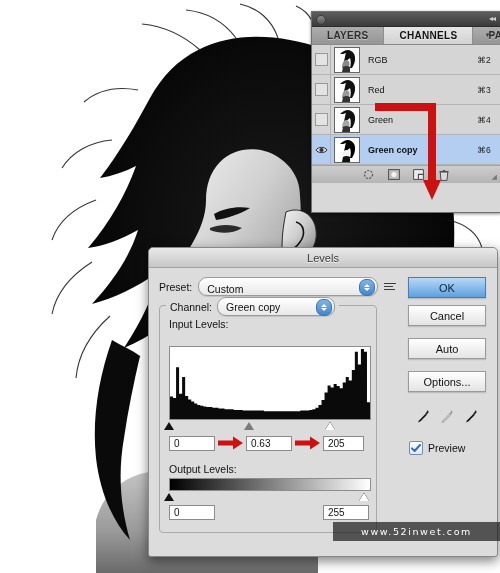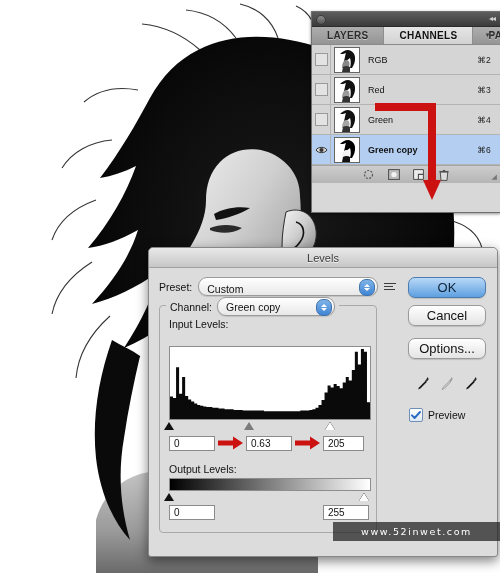--- a/index.html
+++ b/index.html
@@ -289,25 +289,25 @@
 
   
   .btn-col {
     position: absolute;
     right: 10px; top: 9px;
     width: 80px;
     display:flex; flex-direction:column; align-items:center; gap:7px;
   }
   .btn {
     width: 76px; height: 19px;
-    border-radius: 7px;
+    border-radius: 0;
     border: 1px solid #9a9a9a;
     background: linear-gradient(#ffffff, #e4e4e4);
     display:flex;align-items:center;justify-content:center;
-    font-size: 13px;
+    font-size: 11px;
     color:#111;
     box-shadow: 0 1px 1px rgba(0,0,0,.14);
   }
   .btn.primary {
     background: linear-gradient(#b9d8f7, #5ea0e0);
     border: 1px solid #4a7cb0;
     color: #0c2338;
     font-weight: normal;
   }
   .droppers {
@@ -649,20 +649,21 @@
       </div>
       <div class="out-inputs">
         <span class="numfield" id="out-black">0</span>
         <span class="numfield" id="out-white">255</span>
       </div>
     </div>
 
     <div class="btn-col">
       <div class="btn primary">OK</div>
       <div class="btn">Cancel</div>
+      <div class="btn" style="margin-top:5px">Auto</div>
       <div class="btn" style="margin-top:5px">Options...</div>
 
       <div class="droppers">
         <span>
           <svg width="15" height="15" viewBox="0 0 15 15">
               <path d="M11.8,1.6 C12.8,2.6 12.8,3.6 11.8,4.6 L10.6,5.8 L9.2,4.4 L10.4,3.2 C11.4,2.2 10.8,0.6 11.8,1.6 Z" fill="#2a2a2a"></path>
               <path d="M9.6,4.8 L10.8,6 L4.4,12.4 L2,13.6 L3.2,11.2 Z" fill="#1a1a1a"></path>
             </svg>
         </span>
         <span>

